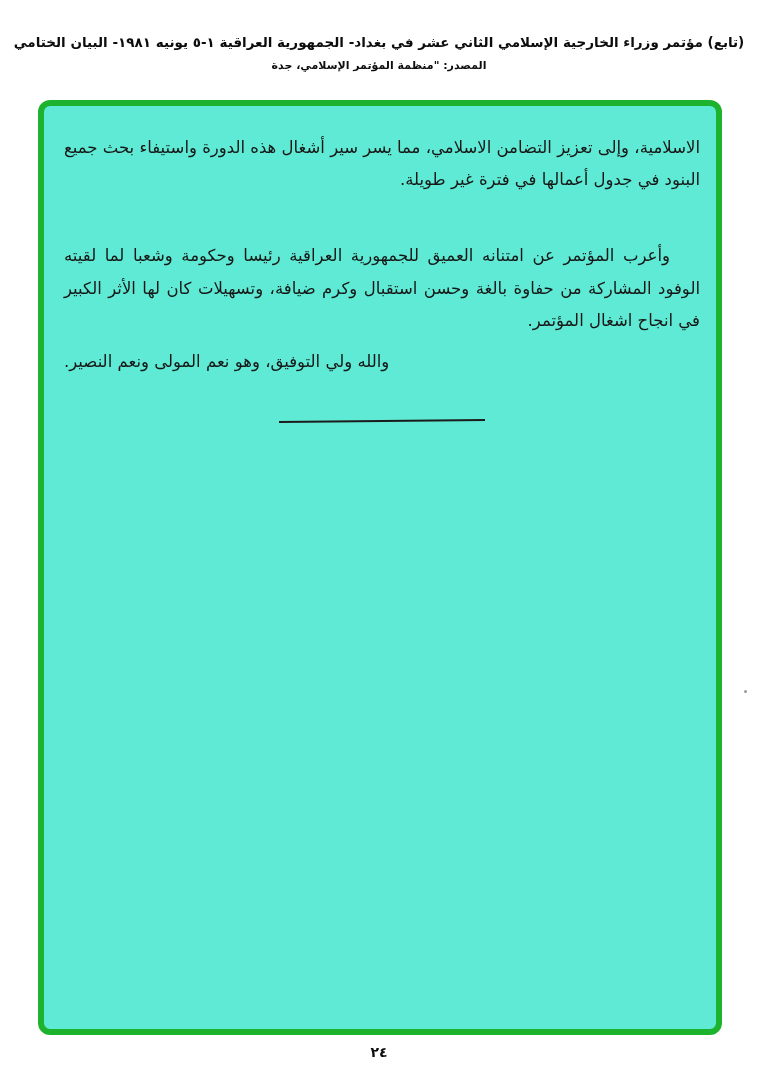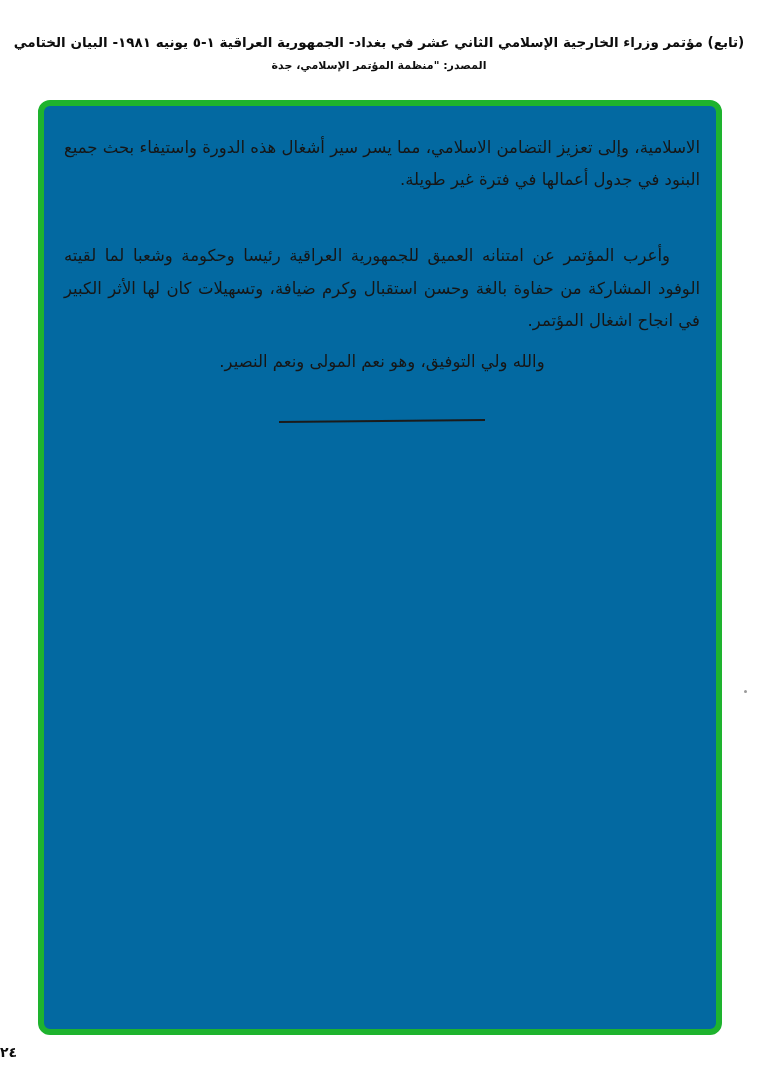--- a/index.html
+++ b/index.html
@@ -40,52 +40,53 @@
   }
   
   .green-box {
     position: absolute;
     left: 38px;
     top: 100px;
     width: 684px;
     height: 935px;
     border: 6px solid #1eb32e;
     border-radius: 12px;
-    background: #0369a1;
+    background: #5eead4;
   }
   .body-text {
     direction: rtl;
     padding: 26px 16px 0 20px;
     font-size: 16.5px;
     line-height: 1.95;
     text-align: justify;
     color: #161616;
   }
   .body-text p { margin-bottom: 9px; }
   .body-text p.indent { text-indent: 30px; margin-top: 44px; }
   .body-text p.no-indent { text-indent: 0; }
   .body-text p.closing {
     text-indent: 0;
     margin-bottom: 0;
-    text-align: center;
+    text-align: left;
   }
   
   .end-rule {
     width: 206px;
     height: 2px;
     background: #1b1b1b;
     margin: 42px auto 0 auto;
     transform: rotate(-0.5deg);
   }
   
   .page-footer {
     position: absolute;
     left: 0;
     top: 1042px;
     width: 758px;
+    text-align: center;
   }
   .page-number {
     font-size: 14px;
     font-weight: bold;
     letter-spacing: 4px;
     color: #0d0d0d;
   }
   
   .scan-dot {
     position: absolute;

